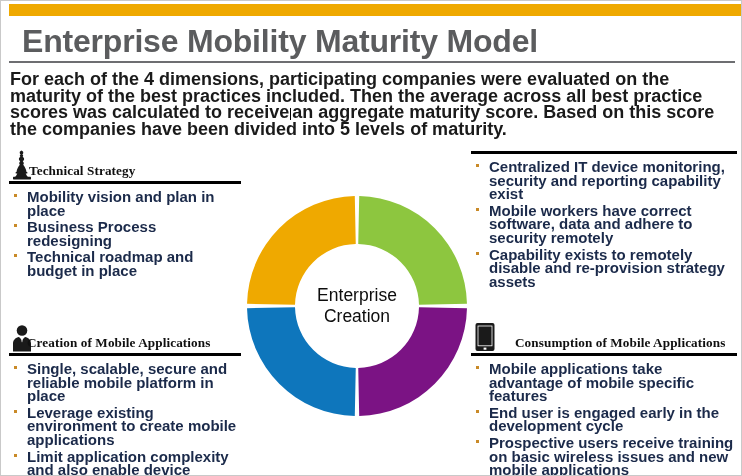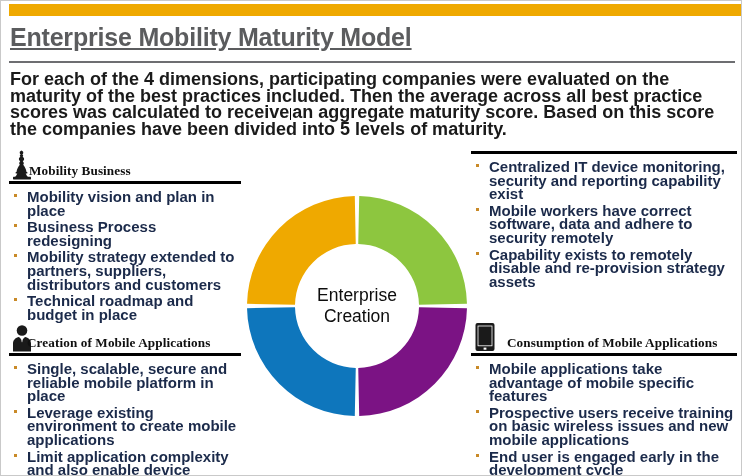--- a/index.html
+++ b/index.html
@@ -28,28 +28,27 @@
   .top-bar {
     position: absolute;
     left: 8px;
     top: 3px;
     right: 0px;
     height: 12px;
     background: #efa900;
   }
   .page-title {
     position: absolute;
-    left: 9px;
+    left: 21px;
     top: 22px;
-    font-size: 25px;
+    font-size: 32px;
     font-weight: bold;
     color: #5b5c5e;
     letter-spacing: -0.2px;
     white-space: nowrap;
-    text-decoration: underline;
   }
   .title-rule {
     position: absolute;
     left: 8px;
     right: 6px;
     top: 60px;
     height: 2px;
     background: #6d6e71;
   }
   .intro {
@@ -98,21 +97,21 @@
     font-size: 13.2px;
     font-weight: bold;
     color: #101010;
     white-space: nowrap;
     font-family: "Liberation Serif", serif;
     letter-spacing: 0.1px;
   }
   .t-ms   { left: 20px; }
   .t-cmd  { left: 33px; }
   .t-cma  { left: 18px; }
-  .t-coma { left: 36px; text-align: center; }
+  .t-coma { left: 44px; text-align: center; }
 
   .sec-rule {
     height: 3px;
     background: #000000;
     margin-top: 0px;
   }
 
   ul.bullets {
     list-style: none;
     margin: 6px 0 0 0;
@@ -178,27 +177,26 @@
   <div class="intro"><span>For each of the 4 dimensions, participating companies were evaluated on the maturity of the best practices included. Then the average across all best practice scores was calculated to receive</span><span class="caret"></span><span>an aggregate maturity score. Based on this score the companies have been divided into 5 levels of maturity.</span></div>
 
   <div class="section sec-tl">
     <div class="sec-head">
       <span class="sec-icon">
         <svg width="26" height="30" viewBox="0 0 26 30">
           <path fill="#1a1a1a" d="M13 0.5c-1.3 0-2.3 1-2.3 2.2 0 0.8 0.4 1.4 1 1.8-0.5 0.3-0.9 0.7-0.9 1.2 0 0.4 0.2 0.7 0.6 1-0.9 0.5-1.5 1.3-1.5 2.3 0 0.9 0.5 1.7 1.3 2.2-0.6 0.5-1 1.2-1 2 0 0.6 0.2 1.1 0.6 1.6-1.6 1.7-2.8 4.3-3.3 7.2h-0.8v1.5h1.6c-0.7 1.6-1.6 3-2.6 4h13.6c-1-1-1.9-2.4-2.6-4h1.6v-1.5h-0.8c-0.5-2.9-1.7-5.5-3.3-7.2 0.4-0.5 0.6-1 0.6-1.6 0-0.8-0.4-1.5-1-2 0.8-0.5 1.3-1.3 1.3-2.2 0-1-0.6-1.8-1.5-2.3 0.4-0.3 0.6-0.6 0.6-1 0-0.5-0.4-0.9-0.9-1.2 0.6-0.4 1-1 1-1.8 0-1.2-1-2.2-2.3-2.2z"></path>
           <rect fill="#1a1a1a" x="4" y="26.8" width="18" height="2.6" rx="0.6"></rect>
         </svg>
       </span>
-      <span class="sec-title t-ms">Mobility Business</span>
+      <span class="sec-title t-ms">Technical Strategy</span>
     </div>
     <div class="sec-rule"></div>
     <ul class="bullets">
       <li><span class="dot"></span><span>Mobility vision and plan in place</span></li>
       <li><span class="dot"></span><span>Business Process redesigning</span></li>
-      <li><span class="dot"></span><span>Mobility strategy extended to partners, suppliers, distributors and customers</span></li>
       <li><span class="dot"></span><span>Technical roadmap and budget in place</span></li>
     </ul>
   </div>
 
   <div class="section sec-tr">
     <div class="sec-rule"></div>
     <ul class="bullets">
       <li><span class="dot"></span><span>Centralized IT device monitoring, security and reporting capability exist</span></li>
       <li><span class="dot"></span><span>Mobile workers have correct software, data and adhere to security remotely</span></li>
       <li><span class="dot"></span><span>Capability exists to remotely disable and re-provision strategy assets</span></li>
@@ -233,22 +231,22 @@
           <rect x="6.6" y="3.6" width="14.8" height="20.6" fill="#ffffff"></rect>
           <rect x="7.4" y="4.4" width="13.2" height="19" fill="#1a1a1a"></rect>
           <rect x="12.6" y="25.6" width="2.8" height="2.1" fill="#ffffff"></rect>
         </svg>
       </span>
       <span class="sec-title t-coma">Consumption of Mobile Applications</span>
     </div>
     <div class="sec-rule"></div>
     <ul class="bullets">
       <li><span class="dot"></span><span>Mobile applications take advantage of mobile specific features</span></li>
+      <li><span class="dot"></span><span>End user is engaged early in the development cycle</span></li>
       <li><span class="dot"></span><span>Prospective users receive training on basic wireless issues and new mobile applications</span></li>
-      <li><span class="dot"></span><span>End user is engaged early in the development cycle</span></li>
     </ul>
   </div>
 
   <div class="donut-wrap">
     <svg width="224" height="224" viewBox="0 0 224 224" id="donut-svg">
         <path d="M 2.0221563657370183 109.79230673380513 A 110 110 0 0 1 109.7923067338052 2.0221563657370183 L 110.75566379541748 50.01248813341542 A 62 62 0 0 0 50.01248813341542 110.75566379541743 Z" fill="#efa900"></path>
         <path d="M 114.20769326619481 2.0221563657370183 A 110 110 0 0 1 221.97784363426297 109.7923067338052 L 173.98751186658458 110.75566379541748 A 62 62 0 0 0 113.24433620458252 50.01248813341542 Z" fill="#8dc63f"></path>
         <path d="M 221.97784363426297 114.2076932661948 A 110 110 0 0 1 114.20769326619481 221.97784363426297 L 113.24433620458252 173.98751186658458 A 62 62 0 0 0 173.98751186658458 113.24433620458252 Z" fill="#7b1384"></path>
         <path d="M 109.7923067338052 221.97784363426297 A 110 110 0 0 1 2.0221563657370183 114.20769326619487 L 50.01248813341542 113.24433620458257 A 62 62 0 0 0 110.75566379541748 173.98751186658458 Z" fill="#0e76bc"></path>
       </svg>

